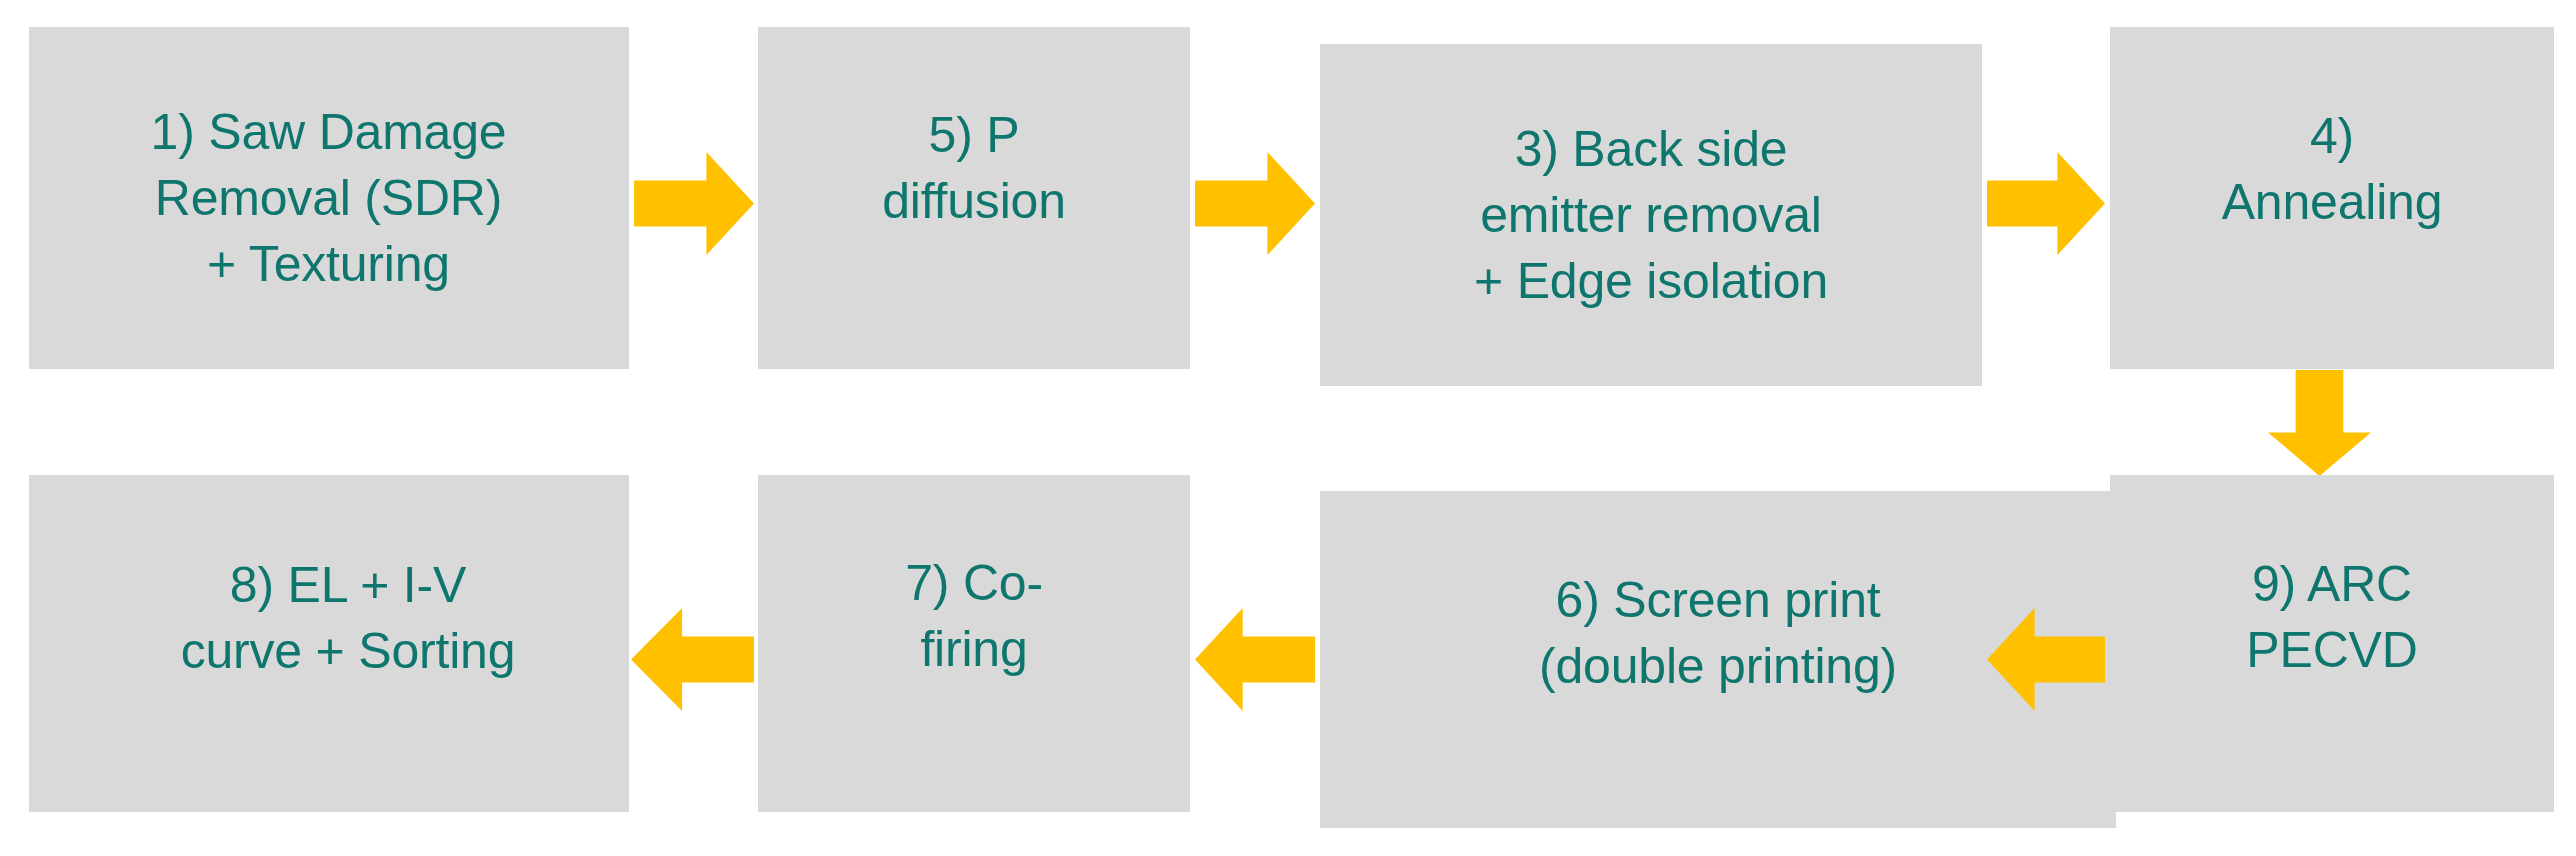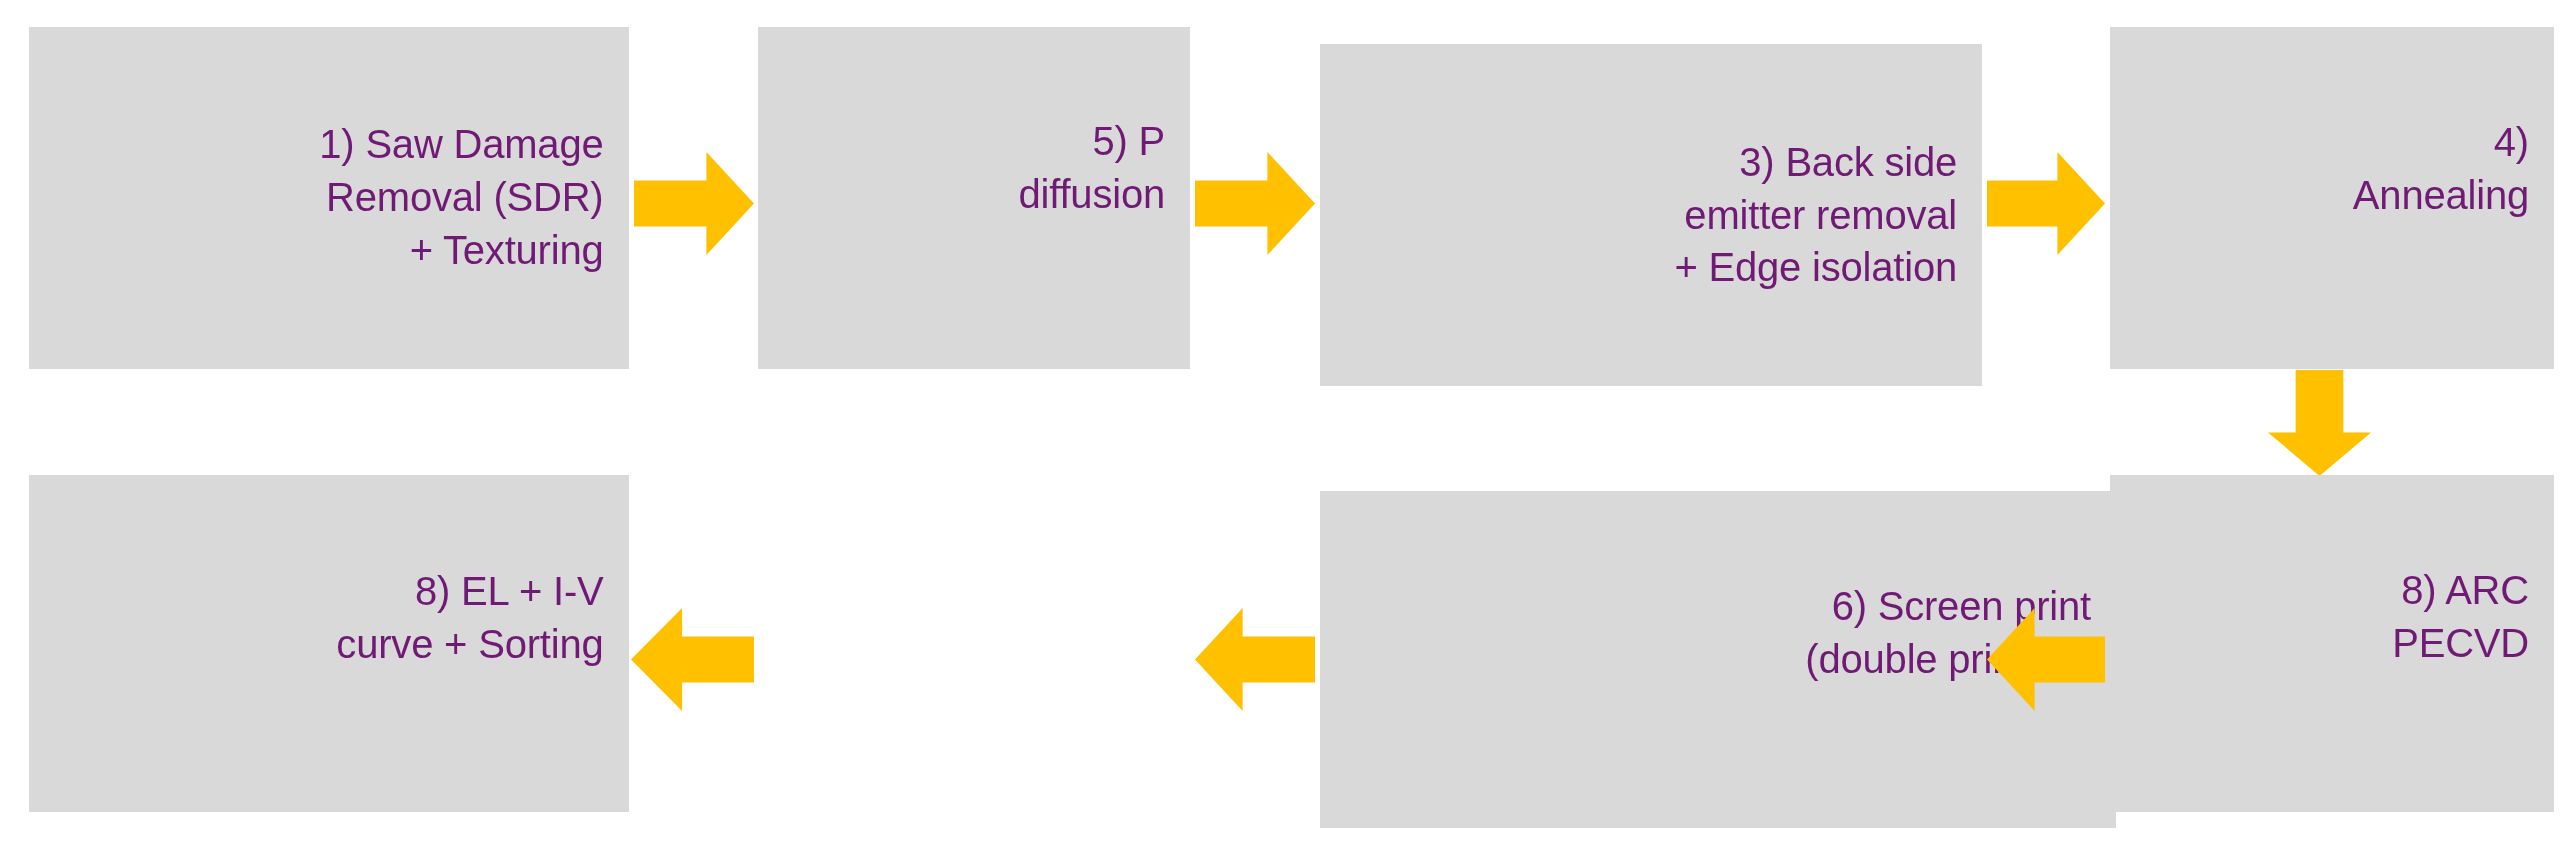--- a/index.html
+++ b/index.html
@@ -22,26 +22,26 @@
   .pbox {
     position: absolute;
     background: #d9d9d9;
     box-sizing: border-box;
     display: flex;
     flex-direction: column;
     justify-content: center;
     padding: 0 25px;
   }
   .pbox .ptext {
-    font-size: 40px;
+    font-size: 50px;
     line-height: 1.32;
-    color: #701a75;
+    color: #0f766e;
     letter-spacing: -0.2px;
     white-space: pre-line;
-    text-align: right;
+    text-align: center;
   }
   
   #box-1 { left: 28.5px;   top: 26.6px;  width: 600px; height: 342px; }
   #box-2 { left: 758px;  top: 26.6px;  width: 432px; height: 342px; }
   #box-3 { left: 1320px; top: 44px;  width: 662px; height: 342px; }
   #box-4 { left: 2110px; top: 26.6px;  width: 444px; height: 342px; }
   
   #box-8 { left: 28.5px;   top: 475px; width: 600px; height: 337px; }
   #box-7 { left: 758px;  top: 475px; width: 432px; height: 337px; }
   #box-6 { left: 1320px; top: 491px; width: 796px; height: 337px; }
@@ -127,37 +127,41 @@
     <div class="ptext">8) EL + I-V
 curve + Sorting</div>
   </div>
 
   <div class="arrow" id="arrow-7-8">
     <svg viewBox="0 0 130 108" preserveAspectRatio="none" aria-hidden="true">
       <polygon points="130,30 54,30 54,0 0,54 54,108 54,78 130,78" fill="#ffc000"></polygon>
     </svg>
   </div>
 
+  <div class="pbox" id="box-7">
+    <div class="ptext">7) Co-
+firing</div>
+  </div>
 
   <div class="arrow" id="arrow-6-7">
     <svg viewBox="0 0 126 108" preserveAspectRatio="none" aria-hidden="true">
       <polygon points="126,30 50,30 50,0 0,54 50,108 50,78 126,78" fill="#ffc000"></polygon>
     </svg>
   </div>
 
   <div class="pbox" id="box-6">
     <div class="ptext">6) Screen print
 (double printing)</div>
   </div>
 
   <div class="arrow" id="arrow-5-6">
     <svg viewBox="0 0 124 108" preserveAspectRatio="none" aria-hidden="true">
       <polygon points="124,30 50,30 50,0 0,54 50,108 50,78 124,78" fill="#ffc000"></polygon>
     </svg>
   </div>
 
   <div class="pbox" id="box-5">
-    <div class="ptext">8) ARC
+    <div class="ptext">9) ARC
 PECVD</div>
   </div>
 
 </div>
 
 
 </body></html>

